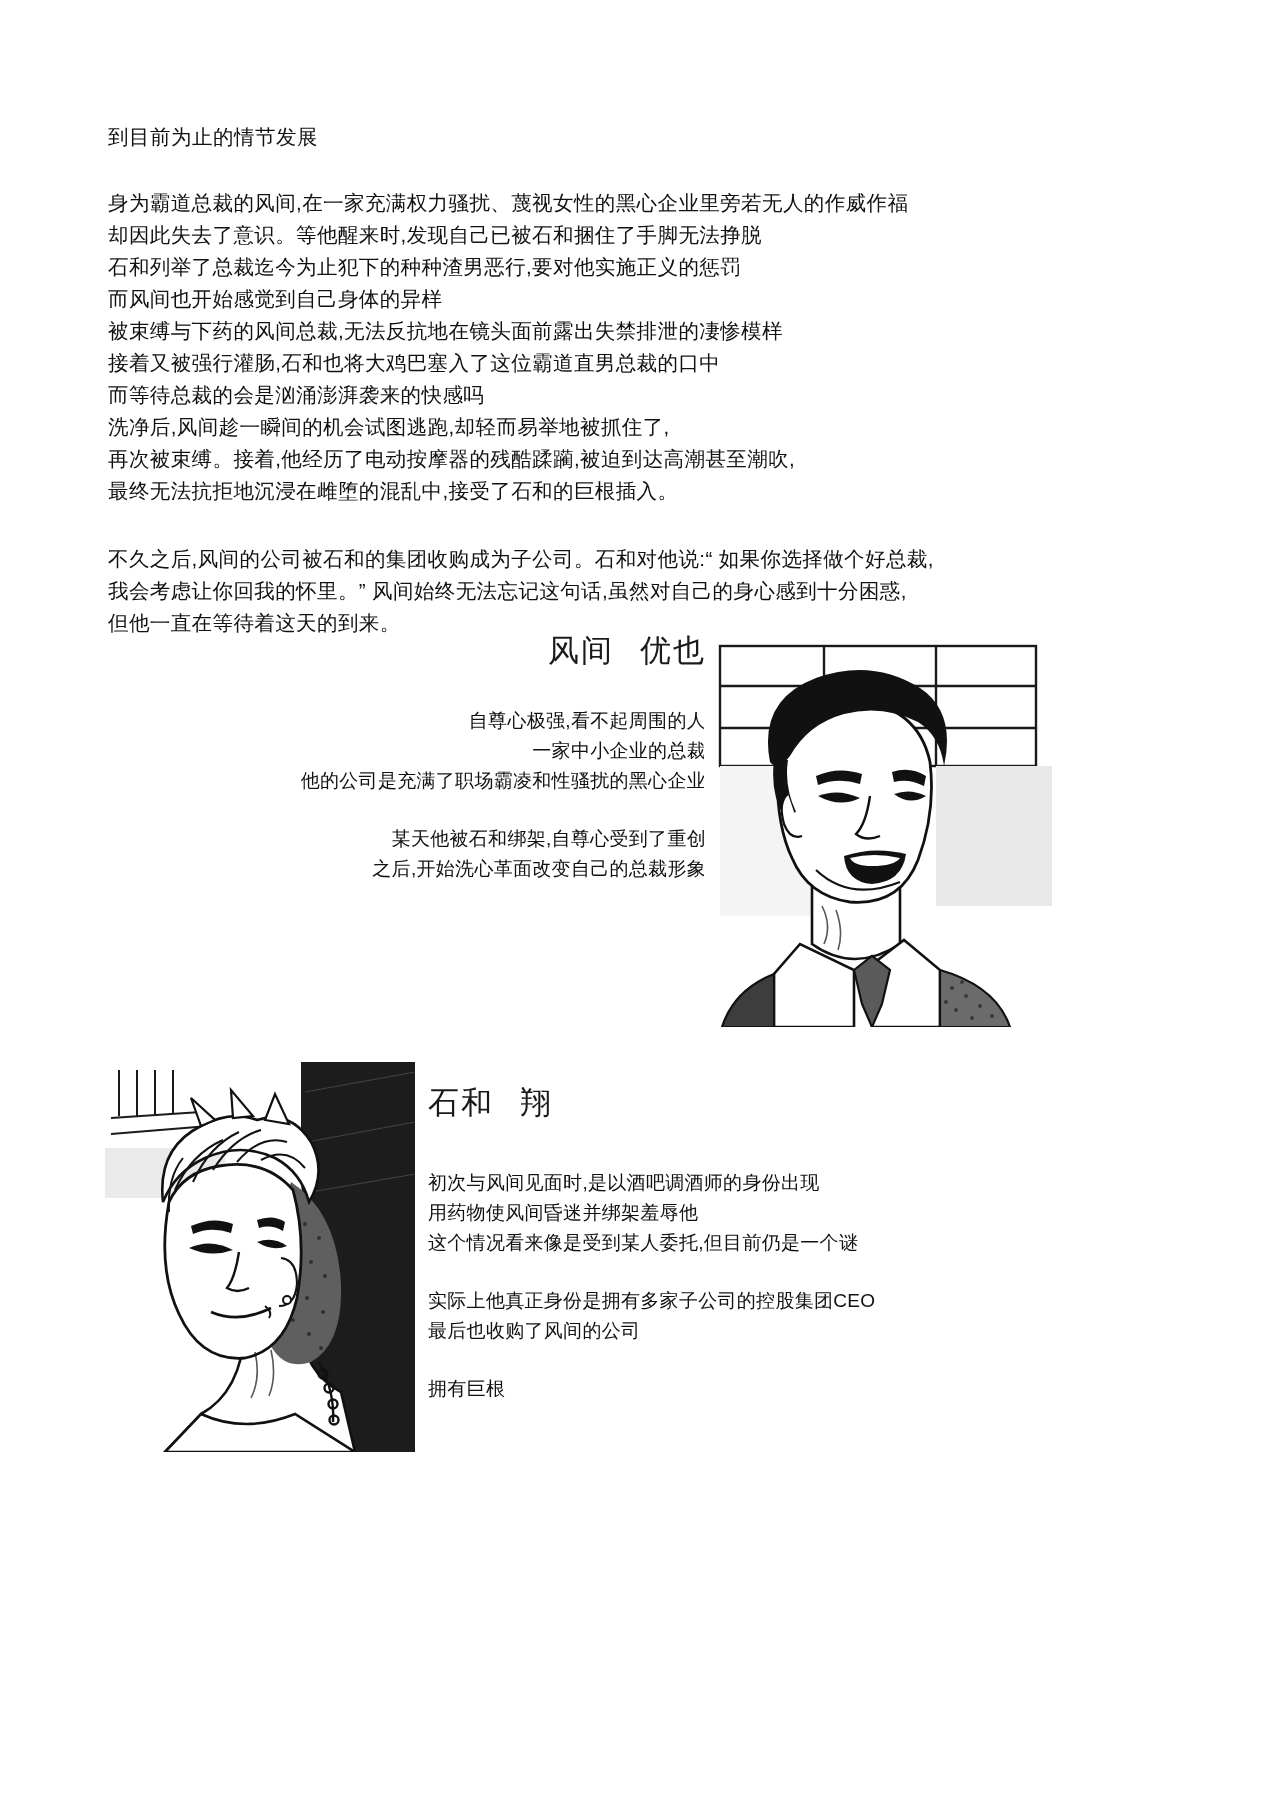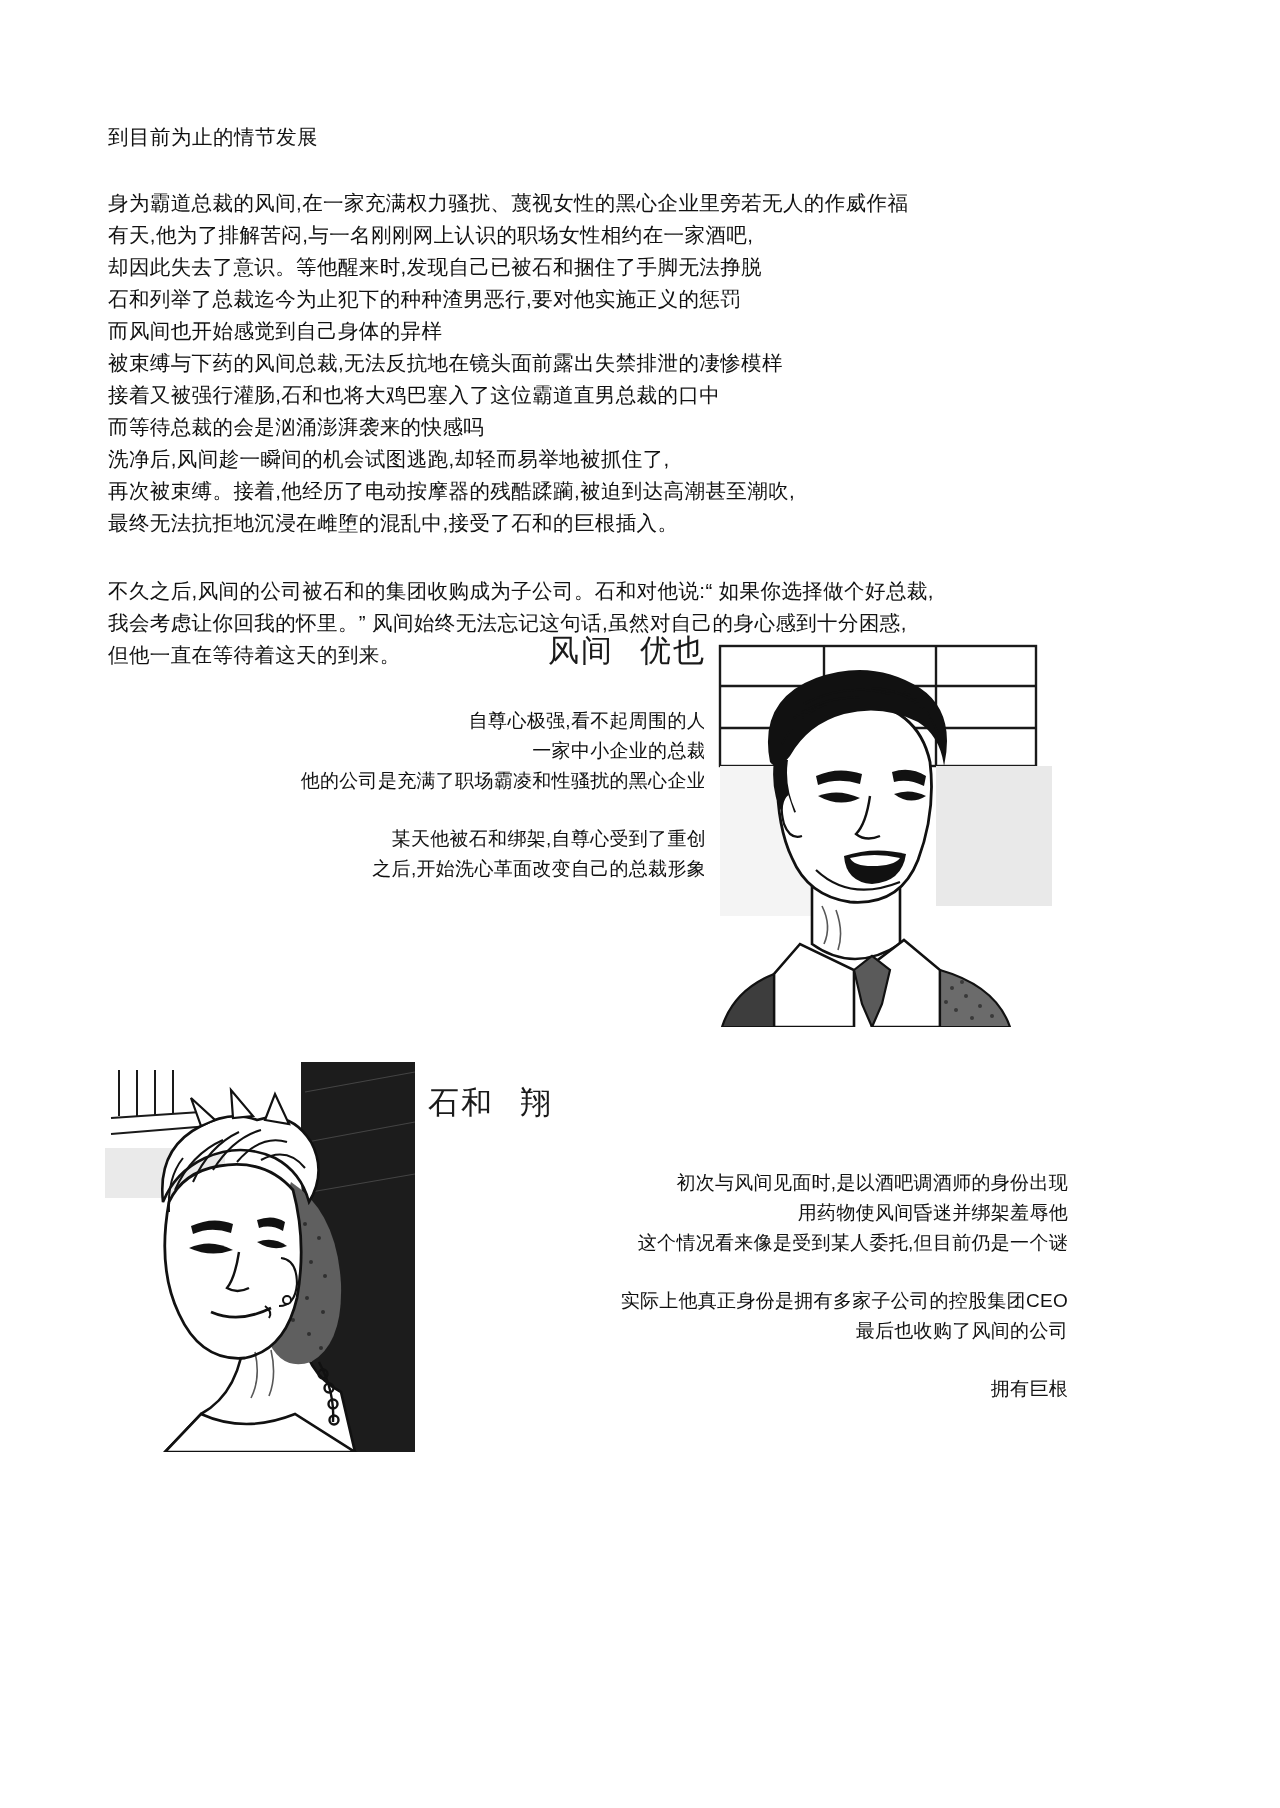--- a/index.html
+++ b/index.html
@@ -104,21 +104,21 @@
   }
 
   
   .char2 {
     position: absolute;
     left: 428px;
     top: 1082px;
     width: 640px;
   }
   .char2 .char-name { margin-bottom: 44px; }
-  .char2 .char-desc { text-align: right; }
+  .char2 .char-desc { text-align: left; }
 
   
   .page-number {
     position: absolute;
     right: 22px;
     top: 1436px;
     font-size: 19px;
     color: #222;
   }
 
@@ -128,21 +128,20 @@
 </head>
 <body>
 
 <div class="page">
 
   <div class="synopsis">
     <div class="synopsis-heading">到目前为止的情节发展</div>
 
     <div class="para">
       <span class="line">身为霸道总裁的风间,在一家充满权力骚扰、蔑视女性的黑心企业里旁若无人的作威作福</span>
-      <span class="line">有天,他为了排解苦闷,与一名刚刚网上认识的职场女性相约在一家酒吧,</span>
       <span class="line">却因此失去了意识。等他醒来时,发现自己已被石和捆住了手脚无法挣脱</span>
       <span class="line">石和列举了总裁迄今为止犯下的种种渣男恶行,要对他实施正义的惩罚</span>
       <span class="line">而风间也开始感觉到自己身体的异样</span>
       <span class="line">被束缚与下药的风间总裁,无法反抗地在镜头面前露出失禁排泄的凄惨模样</span>
       <span class="line">接着又被强行灌肠,石和也将大鸡巴塞入了这位霸道直男总裁的口中</span>
       <span class="line">而等待总裁的会是汹涌澎湃袭来的快感吗</span>
       <span class="line">洗净后,风间趁一瞬间的机会试图逃跑,却轻而易举地被抓住了,</span>
       <span class="line">再次被束缚。接着,他经历了电动按摩器的残酷蹂躏,被迫到达高潮甚至潮吹,</span>
       <span class="line">最终无法抗拒地沉浸在雌堕的混乱中,接受了石和的巨根插入。</span>
     </div>

